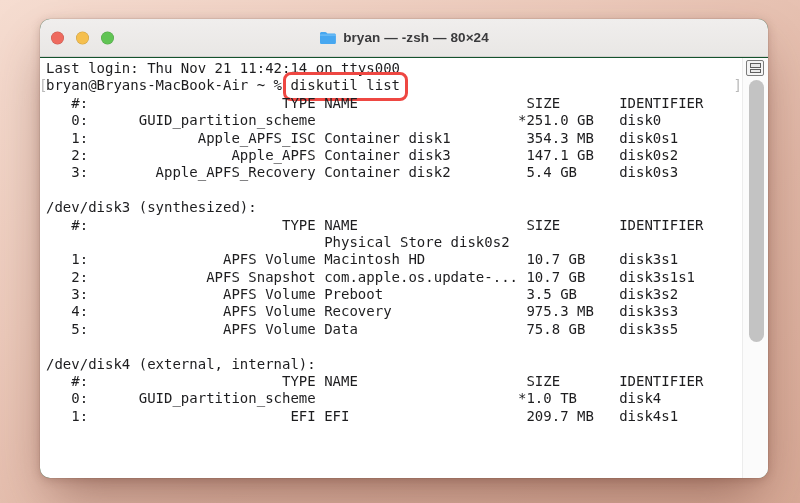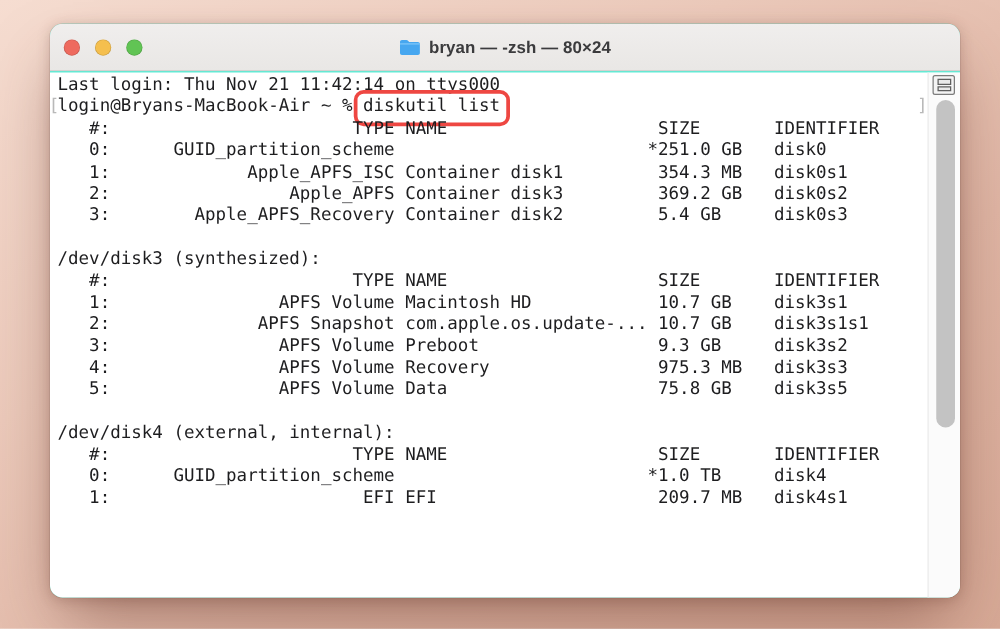--- a/index.html
+++ b/index.html
@@ -5,21 +5,21 @@
   * { box-sizing: border-box; }
   html,body { margin:0; padding:0; }
   body {
     width:800px; height:503px; overflow:hidden;
     background: linear-gradient(150deg, #f6ddd1 0%, #eccabb 35%, #e0b6a5 65%, #d7a996 100%);
     font-family: "Liberation Sans", sans-serif;
   }
 
   .window {
     position:absolute; left:40px; top:19px; width:728px; height:459px;
-    border-radius:10px; background:#5eead4;
+    border-radius:10px; background:#14532d;
     box-shadow: 0 25px 50px -10px rgba(95,48,36,0.50), 0 2px 10px rgba(95,48,36,0.25), 0 0 0 0.5px rgba(0,0,0,0.12);
   }
 
   .titlebar {
     position:absolute; top:0; left:0; right:0; height:38px;
     background: linear-gradient(#f0eeed, #e9e7e5);
     border-bottom:1px solid #d3d1cf;
     border-radius:10px 10px 0 0;
     display:flex; align-items:center; justify-content:center;
   }
@@ -87,32 +87,33 @@
               <path fill="#6fbef7" d="M1 3.4h16v1.4H1z"></path>
             </svg>
           </span>
         <span class="title-text">bryan — -zsh — 80×24</span>
       </div>
     </div>
 
     <div class="content">
       <div class="term">
         <div class="tline">Last login: Thu Nov 21 11:42:14 on ttys000</div>
-        <div class="tline"><span class="mark mark-open">[</span><span>login@Bryans-MacBook-Air ~ % </span><span class="cmd">diskutil list</span><span class="mark mark-close">]</span></div>
+        <div class="tline"><span class="mark mark-open">[</span><span>bryan@Bryans-MacBook-Air ~ % </span><span class="cmd">diskutil list</span><span class="mark mark-close">]</span></div>
         <div class="tline">   #:                       TYPE NAME                    SIZE       IDENTIFIER</div>
         <div class="tline">   0:      GUID_partition_scheme                        *251.0 GB   disk0</div>
         <div class="tline">   1:             Apple_APFS_ISC Container disk1         354.3 MB   disk0s1</div>
-        <div class="tline">   2:                 Apple_APFS Container disk3         369.2 GB   disk0s2</div>
+        <div class="tline">   2:                 Apple_APFS Container disk3         147.1 GB   disk0s2</div>
         <div class="tline">   3:        Apple_APFS_Recovery Container disk2         5.4 GB     disk0s3</div>
         <div class="tline"></div>
         <div class="tline">/dev/disk3 (synthesized):</div>
         <div class="tline">   #:                       TYPE NAME                    SIZE       IDENTIFIER</div>
+        <div class="tline">                                 Physical Store disk0s2</div>
         <div class="tline">   1:                APFS Volume Macintosh HD            10.7 GB    disk3s1</div>
         <div class="tline">   2:              APFS Snapshot com.apple.os.update-... 10.7 GB    disk3s1s1</div>
-        <div class="tline">   3:                APFS Volume Preboot                 9.3 GB     disk3s2</div>
+        <div class="tline">   3:                APFS Volume Preboot                 3.5 GB     disk3s2</div>
         <div class="tline">   4:                APFS Volume Recovery                975.3 MB   disk3s3</div>
         <div class="tline">   5:                APFS Volume Data                    75.8 GB    disk3s5</div>
         <div class="tline"></div>
         <div class="tline">/dev/disk4 (external, internal):</div>
         <div class="tline">   #:                       TYPE NAME                    SIZE       IDENTIFIER</div>
         <div class="tline">   0:      GUID_partition_scheme                        *1.0 TB     disk4</div>
         <div class="tline">   1:                        EFI EFI                     209.7 MB   disk4s1</div>
       </div>
 
       <div class="scrollbar">

